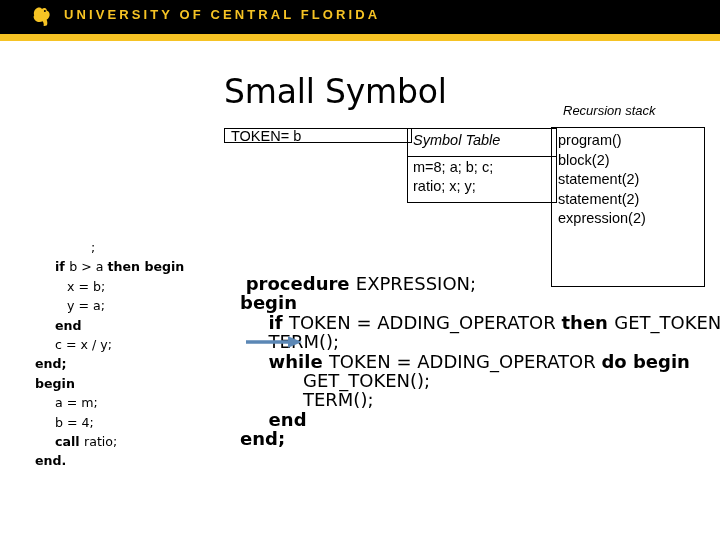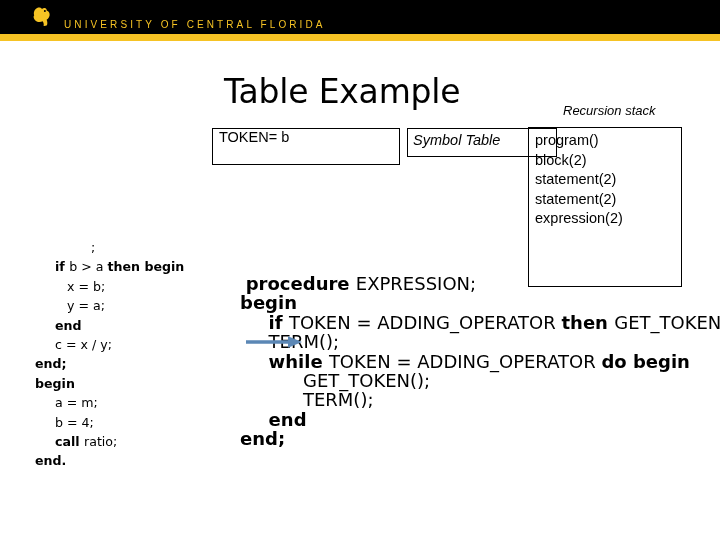--- a/index.html
+++ b/index.html
@@ -30,25 +30,25 @@
     height: 7px;
     background: #f6c324;
   }
   #ucf-logo-mark {
     position: absolute;
     left: 30px; top: 6px;
     width: 24px; height: 22px;
   }
   #ucf-wordmark {
     position: absolute;
-    left: 64px; top: 19px;
+    left: 64px; top: 7px;
     color: #f6c324;
     font-family: "Liberation Sans", sans-serif;
-    font-size: 10px;
-    font-weight: normal;
+    font-size: 13px;
+    font-weight: bold;
     letter-spacing: 3.1px;
     white-space: nowrap;
   }
 
   
   #slide-title {
     position: absolute;
     left: 224px; top: 72px;
     font-family: "DejaVu Sans", sans-serif;
     font-size: 33px;
@@ -66,27 +66,27 @@
     font-size: 13px;
     font-style: italic;
     font-weight: normal;
     color: #000000;
     white-space: nowrap;
   }
 
   
   #token-box {
     position: absolute;
-    left: 212px; top: 128px;
+    left: 224px; top: 128px;
     width: 188px;
-    height: 37px;
+    height: 15px;
     border: 1px solid #000000;
     box-sizing: border-box;
     display: flex;
-    align-items: flex-start;
+    align-items: center;
   }
   #token-box .cell-text {
     font-family: "Liberation Sans", sans-serif;
     font-size: 14.5px;
     padding-left: 6px;
     color: #000000;
     white-space: nowrap;
   }
 
   
@@ -110,21 +110,21 @@
     height: 23px;
     padding-top: 2px;
   }
   #symbol-table td.body-cell {
     height: 42px;
   }
 
   
   #recursion-stack-box {
     position: absolute;
-    left: 528px; top: 127px;
+    left: 551px; top: 127px;
     width: 154px;
     height: 160px;
     border: 1px solid #000000;
     box-sizing: border-box;
     padding: 3px 0 0 6px;
   }
   #recursion-stack-box .stack-entry {
     font-family: "Liberation Sans", sans-serif;
     font-size: 14.5px;
     line-height: 19.5px;
@@ -174,32 +174,38 @@
              C13.0 2.0 14.6 1.6 15.8 2.4 C16.6 2.9 16.9 3.8 16.6 4.6
              C18.2 5.0 19.4 6.4 19.6 8.0 C19.9 10.4 18.6 12.6 16.6 13.8
              C17.4 15.4 17.6 17.4 17.0 19.2 C16.0 19.8 14.8 20.1 13.6 20.0
              C14.0 18.3 13.6 16.6 12.6 15.3 C11.0 16.2 9.0 16.4 7.3 15.7
              C5.4 14.9 4.0 13.2 3.6 11.2 C3.5 10.5 3.7 9.8 4.2 9.2 Z" fill="#f6c324"></path>
     <circle cx="14.9" cy="5.0" r="1.0" fill="#000000"></circle>
   </svg>
 </div>
 <div id="ucf-wordmark" style="color: rgb(246, 195, 36);">UNIVERSITY OF CENTRAL FLORIDA</div>
 
-<div id="slide-title">Table Example</div>
+<div id="slide-title">Small Symbol</div>
 
 <div id="recursion-stack-caption">Recursion stack</div>
 
 <div id="token-box">
   <span class="cell-text">TOKEN= b</span>
 </div>
 
 <table id="symbol-table">
   <tbody>
       <tr>
     <td class="header-cell">Symbol Table</td>
+  </tr>
+  <tr>
+    <td class="body-cell">
+      <div>m=8; a; b; c;</div>
+      <div>ratio; x; y;</div>
+    </td>
   </tr>
 </tbody>
   </table>
 
 <div id="recursion-stack-box">
   <div class="stack-entry">program()</div>
   <div class="stack-entry">block(2)</div>
   <div class="stack-entry">statement(2)</div>
   <div class="stack-entry">statement(2)</div>
   <div class="stack-entry">expression(2)</div>

